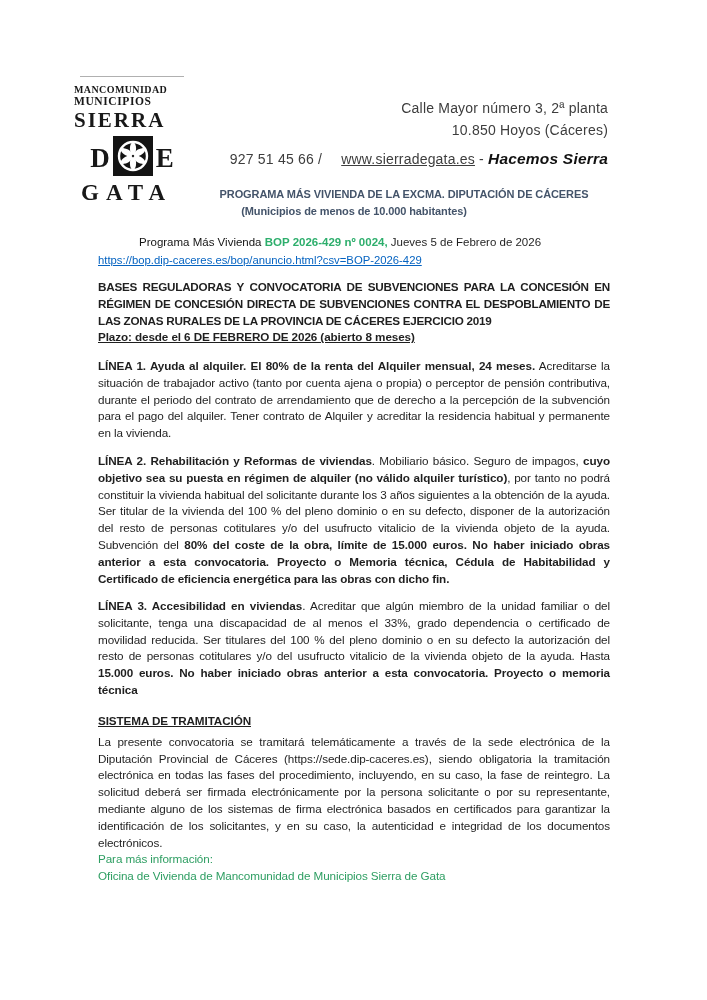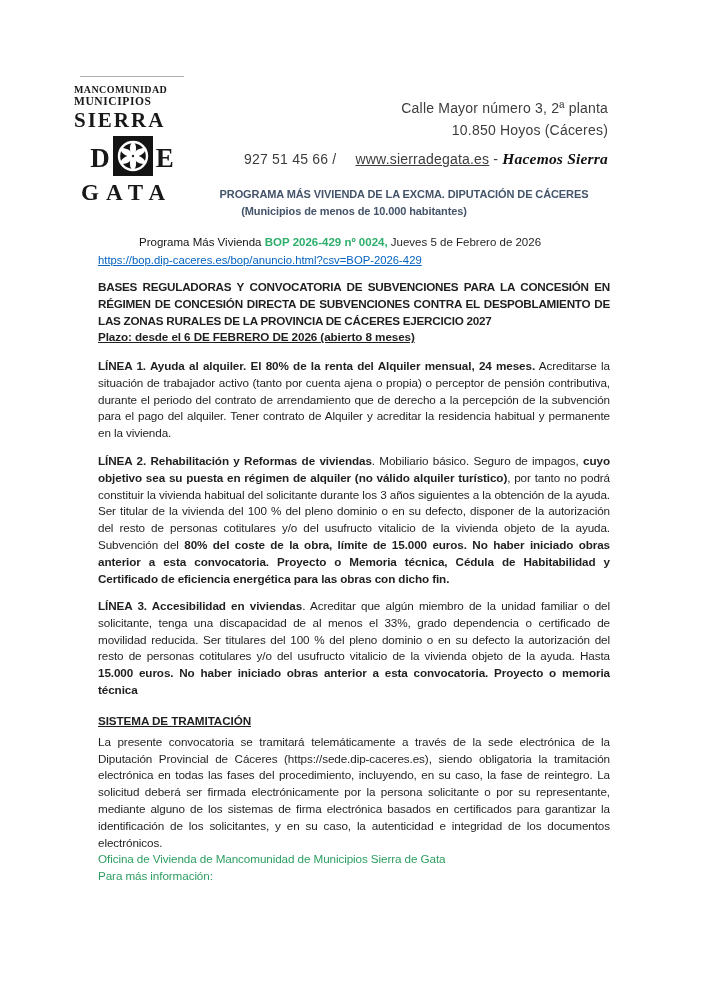--- a/index.html
+++ b/index.html
@@ -14,21 +14,21 @@
   .logo-l2{font-size:11.5px;font-weight:700;letter-spacing:.6px;}
   .logo-sierra{font-size:21px;font-weight:600;letter-spacing:2px;margin-top:1px;}
   .logo-de{display:flex;align-items:center;justify-content:center;gap:3px;margin-top:3px;}
   .logo-de .letter{font-size:27px;font-weight:600;line-height:1;}
   .logo-gata{font-size:23px;font-weight:600;letter-spacing:7px;margin-top:0;padding-left:7px;}
 
   
   .addr{position:absolute;right:99px;top:98px;text-align:right;font-size:14px;
         color:#3d3d3d;line-height:21.5px;letter-spacing:.2px;}
   .addr .website{text-decoration:underline;color:#3d3d3d;cursor:pointer;margin-left:15px;}
-  .addr .slogan{font-family:Liberation Serif, serif;font-style:italic;font-weight:700;
+  .addr .slogan{font-family:Liberation Sans, sans-serif;font-style:italic;font-weight:700;
         font-size:15.5px;color:#111;}
   .addr .phone-row{margin-top:7px;}
 
   
   .sec{position:absolute;left:98px;width:512px;font-size:11.7px;line-height:16.8px;
        letter-spacing:-.1px;text-align:justify;color:#1f1f1f;}
   .b{font-weight:700;}
 
   .title-block{top:186px;text-align:left;}
   .title-l1{text-align:center;padding-left:100px;white-space:nowrap;
@@ -108,30 +108,30 @@
   </div>
 
   <div class="sec meta">
     <span class="prog">Programa Más Vivienda </span><span class="b" id="bop-ref" style="color: rgb(45, 174, 108);">BOP 2026-429   nº 0024,</span><span>  Jueves 5 de Febrero de 2026</span>
   </div>
   <div class="sec link-line">
     <a id="bop-url" style="color: rgb(5, 99, 193);">https://bop.dip-caceres.es/bop/anuncio.html?csv=BOP-2026-429</a>
   </div>
 
   <div class="sec bases">
-    <div class="caps">BASES REGULADORAS Y CONVOCATORIA DE SUBVENCIONES PARA LA CONCESIÓN EN RÉGIMEN DE CONCESIÓN DIRECTA DE SUBVENCIONES CONTRA EL DESPOBLAMIENTO DE LAS ZONAS RURALES DE LA PROVINCIA DE CÁCERES EJERCICIO 2027</div>
+    <div class="caps">BASES REGULADORAS Y CONVOCATORIA DE SUBVENCIONES PARA LA CONCESIÓN EN RÉGIMEN DE CONCESIÓN DIRECTA DE SUBVENCIONES CONTRA EL DESPOBLAMIENTO DE LAS ZONAS RURALES DE LA PROVINCIA DE CÁCERES EJERCICIO 2019</div>
     <div class="plazo">Plazo: desde el 6 DE FEBRERO DE 2026 (abierto 8 meses)</div>
   </div>
 
   <div class="sec linea1"><span class="b">LÍNEA 1. Ayuda al alquiler. El 80% de la renta del Alquiler mensual, 24 meses.</span><span> Acreditarse la situación de trabajador activo (tanto por cuenta ajena o propia) o perceptor de pensión contributiva, durante el periodo del contrato de arrendamiento que de derecho a la percepción de la subvención para el pago del alquiler. Tener contrato de Alquiler y acreditar la residencia habitual y permanente en la vivienda.</span></div>
 
   <div class="sec linea2"><span class="b">LÍNEA 2. Rehabilitación y Reformas de viviendas</span><span>. Mobiliario básico. Seguro de impagos, </span><span class="b">cuyo objetivo sea su puesta en régimen de alquiler (no válido alquiler turístico)</span><span>, por tanto no podrá constituir la vivienda habitual del solicitante durante los 3 años siguientes a la obtención de la ayuda. Ser titular de la vivienda del 100 % del pleno dominio o en su defecto, disponer de la autorización del resto de personas cotitulares y/o del usufructo vitalicio de la vivienda objeto de la ayuda. Subvención del </span><span class="b">80% del coste de la obra, límite de 15.000 euros. No haber iniciado obras anterior a esta convocatoria. Proyecto o Memoria técnica, Cédula de Habitabilidad y Certificado de eficiencia energética para las obras con dicho fin.</span></div>
 
   <div class="sec linea3"><span class="b">LÍNEA 3. Accesibilidad en viviendas</span><span>. Acreditar que algún miembro de la unidad familiar o del solicitante, tenga una discapacidad de al menos el 33%, grado dependencia o certificado de movilidad reducida. Ser  titulares del 100 % del pleno dominio o en su defecto la autorización del resto de personas cotitulares y/o del usufructo vitalicio de la vivienda objeto de la ayuda. Hasta </span><span class="b">15.000 euros. No haber iniciado obras anterior a esta convocatoria. Proyecto o memoria técnica</span></div>
 
   <div class="sec sistema">
     <div class="sistema-h">SISTEMA DE TRAMITACIÓN</div>
     <div class="sistema-p">La presente convocatoria se tramitará telemáticamente a través de la sede electrónica de la Diputación Provincial de Cáceres (https://sede.dip-caceres.es), siendo obligatoria la tramitación electrónica en todas las fases del procedimiento, incluyendo, en su caso, la fase de reintegro. La solicitud deberá ser firmada electrónicamente por la persona solicitante o por su representante, mediante alguno de los sistemas de firma electrónica basados en certificados para garantizar la identificación de los solicitantes, y en su caso, la autenticidad e integridad de los documentos electrónicos.</div>
+    <div class="footer-line" id="footer-info" style="color: rgb(46, 158, 98);">Para más información:</div>
     <div class="footer-line" id="footer-office" style="color: rgb(46, 158, 98);">Oficina de Vivienda de Mancomunidad de Municipios Sierra de Gata</div>
-    <div class="footer-line" id="footer-info" style="color: rgb(46, 158, 98);">Para más información:</div>
   </div>
 
 </div>
 
 </body></html>

